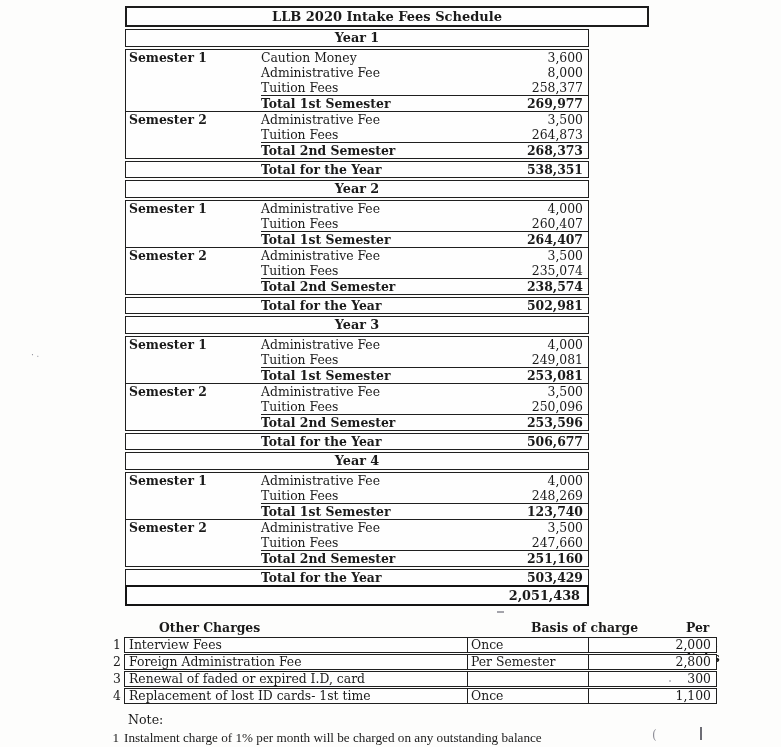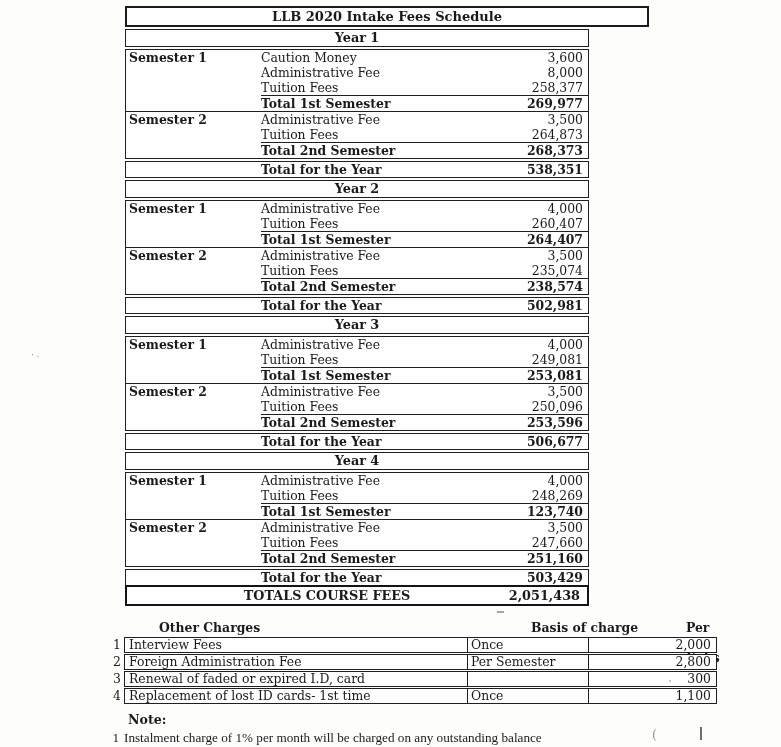--- a/index.html
+++ b/index.html
@@ -41,21 +41,21 @@
   .oc-h.basis{ padding-left:3px; }
   .oc-h.peritem{ padding-left:6px; }
   .oc-row{ display:grid; grid-template-columns:24px 1fr; margin-top:1px; }
   .oc-num{ text-align:right; padding-right:3px; line-height:16px; }
   .oc-box{ display:grid; grid-template-columns:342px 121px 1fr; border:1.5px solid #1f1f1f; box-sizing:border-box; width:593px; background:#fefefe; }
   .oc-cell{ line-height:14px; padding:0 4px; min-height:14px; }
   .oc-cell.basis{ border-left:1.5px solid #1f1f1f; padding-left:3px; }
   .oc-cell.amt{ border-left:1.5px solid #1f1f1f; text-align:right; padding-right:5px; }
   
   .note{ position:absolute; left:100px; top:712px; width:640px; }
-  .note-label{ font-weight:bold; font-size:12.6px; padding-left:28px; }
+  .note-label{ font-weight:normal; font-size:12.6px; padding-left:28px; }
   .note-line{ display:grid; grid-template-columns:24px 1fr; margin-top:3px;
     font-family:"Liberation Serif",serif; font-size:13.2px; line-height:15px; }
   .note-num{ text-align:right; padding-right:5px; }
   
   .artifact{ position:absolute; pointer-events:none; }
   .speck{ left:31px; top:349px; color:#8d8d96; font-size:9px; letter-spacing:2px; transform:rotate(-12deg); }
   .dash1{ left:497px; top:611px; width:7px; height:2px; background:#a4a4ab; }
   .dot1{ left:669px; top:680px; width:2px; height:2px; background:#b2b2ba; border-radius:50%; }
   .paren1{ left:652px; top:728px; color:#8f8f98; font-size:12px; }
   .bar1{ left:700px; top:727px; width:1.5px; height:13px; background:#6d6d75; }
@@ -244,21 +244,20 @@
       <div class="sec year-total">
         <div></div>
         <div class="fee-row">
           <span class="fee-desc">Total for the Year</span>
           <span class="fee-amt">503,429</span>
         </div>
       </div>
     </div>
 
   <div class="totals-box">
-    <span class="totals-label">TOTALS COURSE FEES</span>
     <span class="totals-value">2,051,438</span>
   </div>
 
   <div class="other">
     <div class="oc-headers">
       <span></span>
       <span class="oc-h">Other Charges</span>
       <span class="oc-h basis">Basis of charge</span>
       <span class="oc-h peritem">Per item Kshs</span>
     </div>

